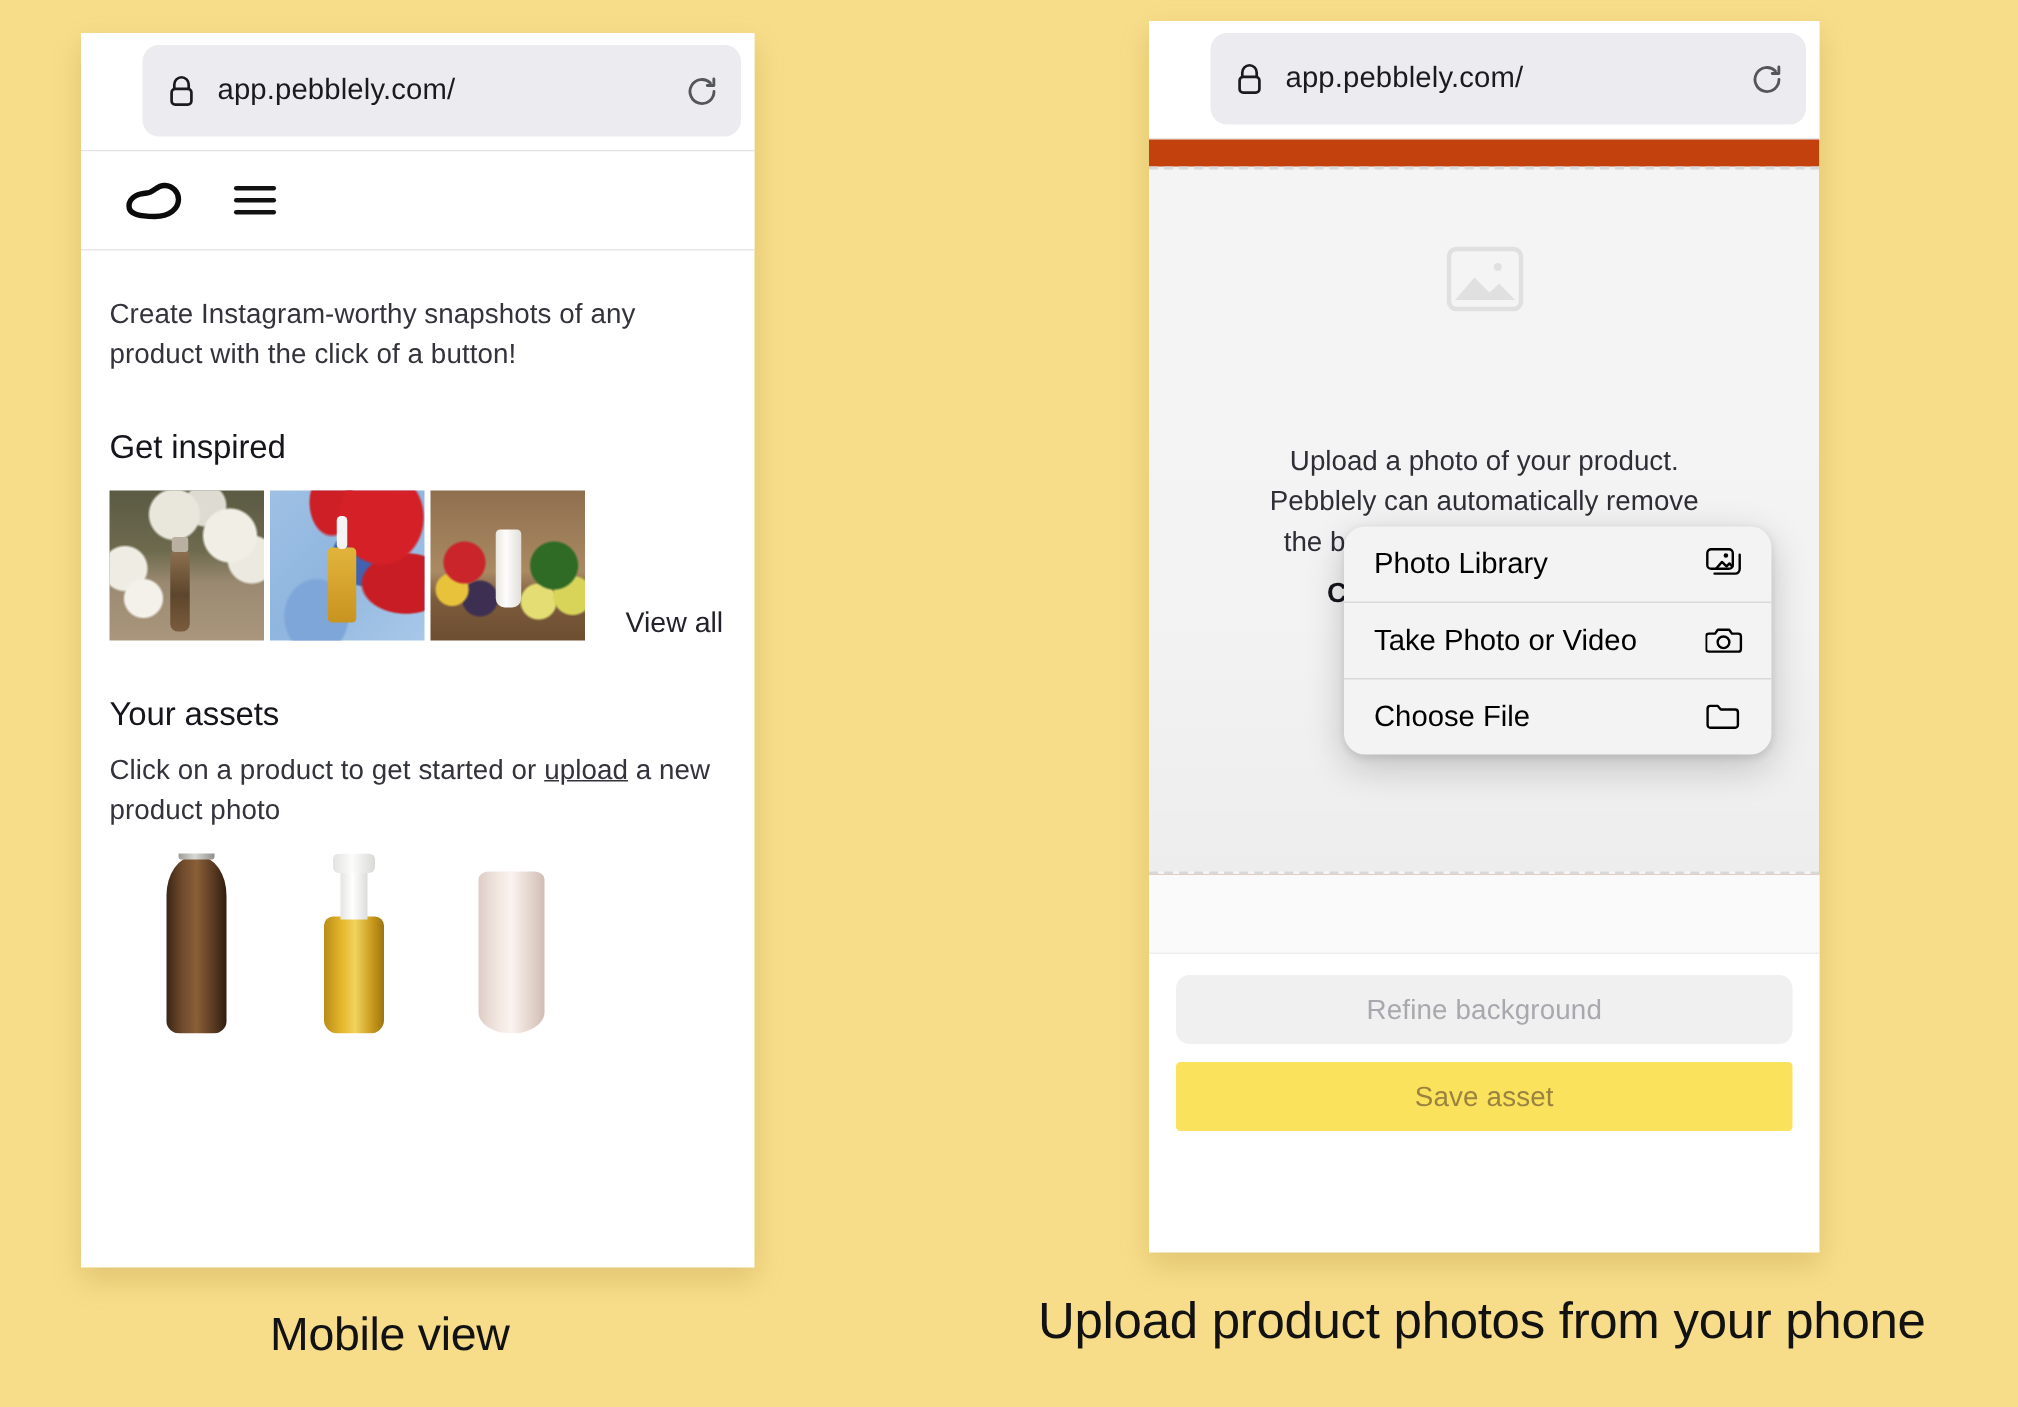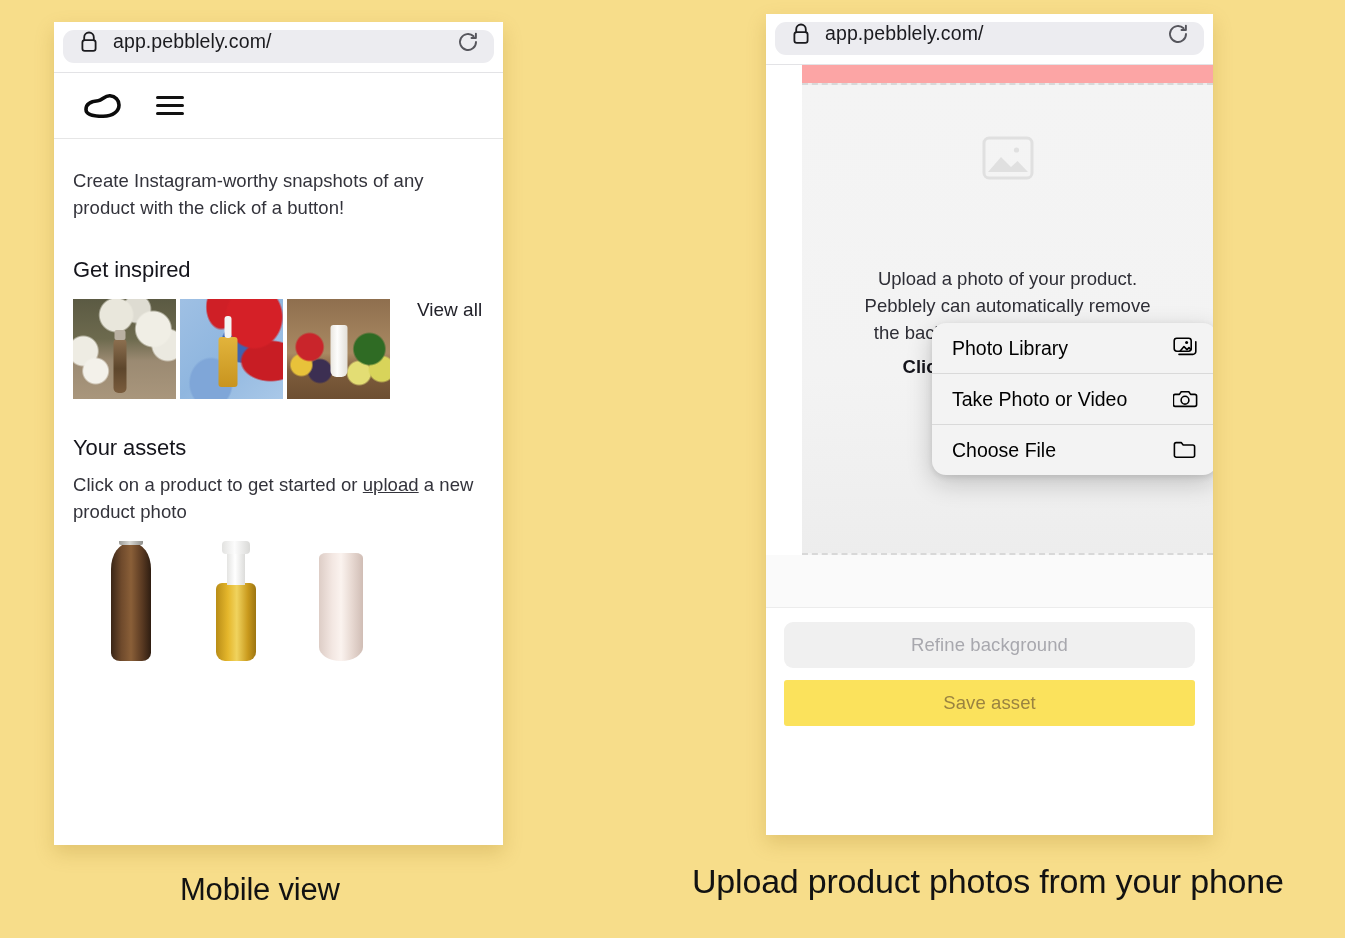--- a/index.html
+++ b/index.html
@@ -19,24 +19,25 @@
     box-shadow: 0 8px 18px rgba(150,110,20,0.22);
   }
   #phone-left  { left: 54px;  top: 22px; width: 449px; height: 823px; }
   #phone-right { left: 766px; top: 14px; width: 447px; height: 821px; }
 
   
   .urlbar-wrap { background:#ffffff; padding: 8px 9px 9px 9px; }
   .urlbar {
     background: #ececf0;
     border-radius: 11px;
-    height: 33px;
-    display: flex; align-items: flex-start;
+    height: 61px;
+    display: flex; align-items: center;
     padding: 0 14px 0 16px;
     gap: 14px;
+    margin-left: 32px;
   }
   .url-text {
     flex: 1;
     font-size: 19.5px;
     color: #1b1b1f;
     letter-spacing: .1px;
     font-family: "Liberation Sans", sans-serif;
   }
   .lock-icon, .reload-icon { flex: 0 0 auto; display:block; }
   .url-divider { height: 1px; background: #e3e3e6; }
@@ -77,21 +78,21 @@
   }
   .para {
     font-size: 18.5px; line-height: 27px; color: #33333b;
     letter-spacing: .05px;
   }
   .sec-head {
     font-size: 22px; font-weight: 400; color:#15151c;
     margin: 36px 0 10px 0; letter-spacing:-.1px;
   }
   .gallery-row {
-    display:flex; align-items:flex-start; gap: 0; margin-top: 16px;
+    display:flex; align-items:flex-end; gap: 0; margin-top: 16px;
   }
   .thumb {
     width: 103px; height: 100px; flex:0 0 auto;
     margin-right: 4px; overflow:hidden; position: relative;
   }
   .view-all {
     margin-left: 23px; font-size: 19px; color:#22222a;
     text-decoration:none; cursor:pointer;
   }
   .assets-row {
@@ -105,21 +106,21 @@
   .ulink { text-decoration: underline; color:#33333b; cursor:pointer; }
 
   
   .modal-header {
     height: 78px; display:flex; align-items:center;
     justify-content:space-between; padding: 0 28px 0 27px;
     border-bottom: 1px solid #e6e6e6; background:#fff;
   }
   .modal-title { font-size: 33px; font-weight:700; color:#111; letter-spacing:-.3px; }
 
-  .dropzone-outer { background:#fca5a5; padding-top: 18px; position: relative; margin-left: 36px; }
+  .dropzone-outer { background:#c2410c; padding-top: 18px; position: relative; }
   .dropzone {
     position: relative;
     height: 472px;
     background: linear-gradient(180deg,#f4f4f4 0%, #f3f3f3 62%, #ededed 100%);
     border-top: 2px dashed #d8d8d8;
     border-bottom: 2px dashed #d8d8d8;
     display:flex; flex-direction:column; align-items:center;
   }
   .ph-icon { margin-top: 50px; }
   .dz-text {

